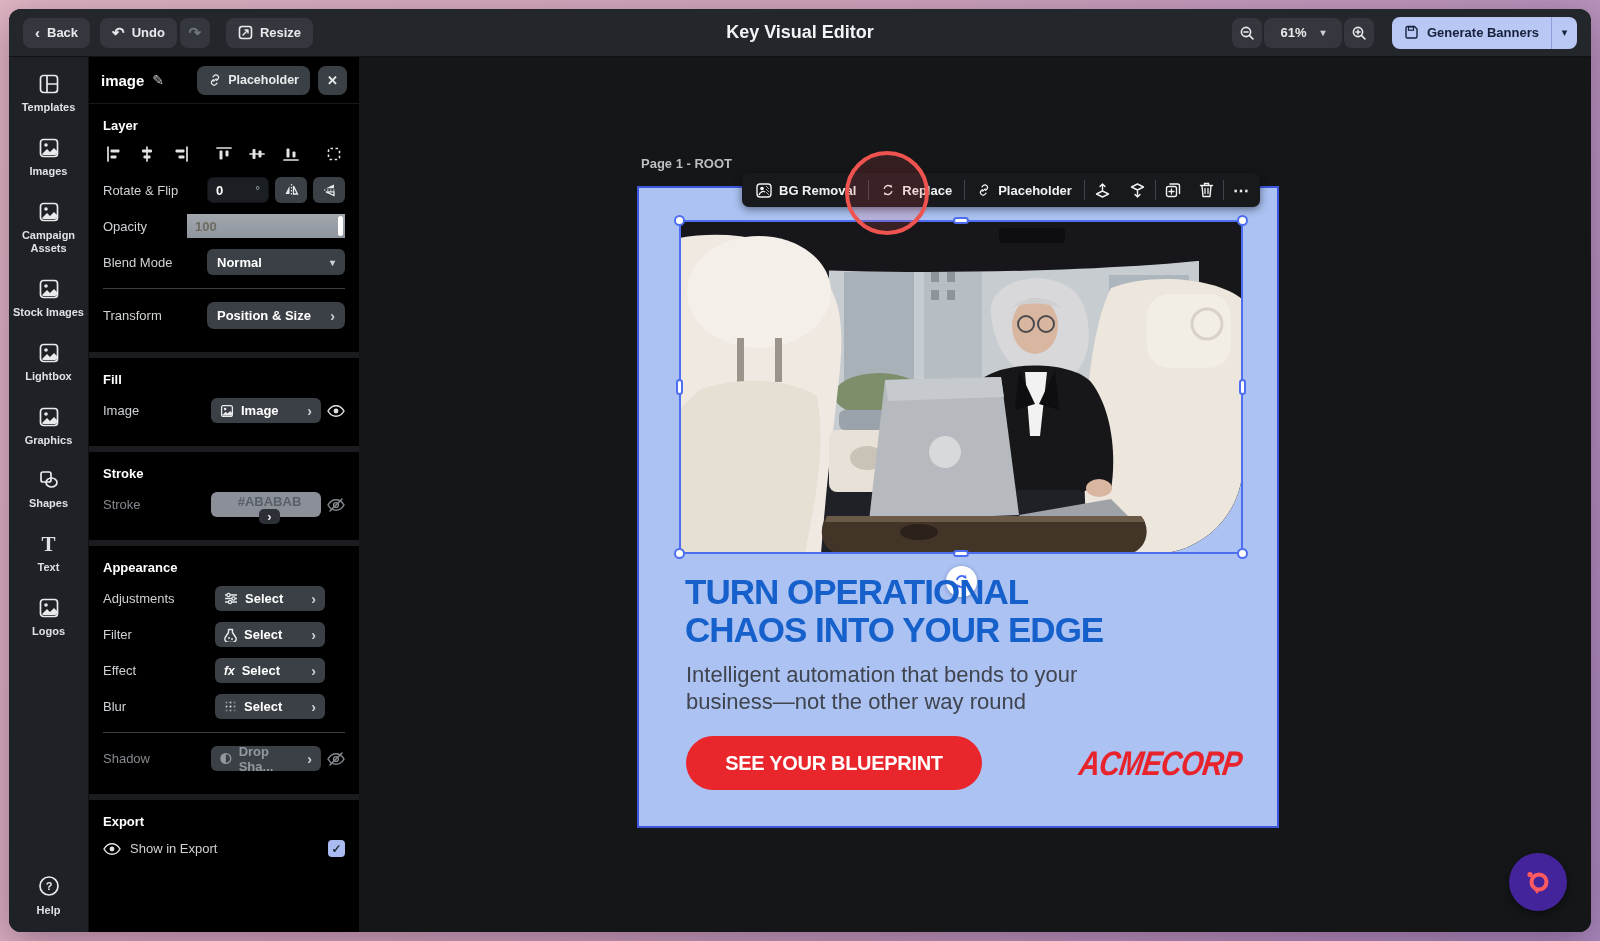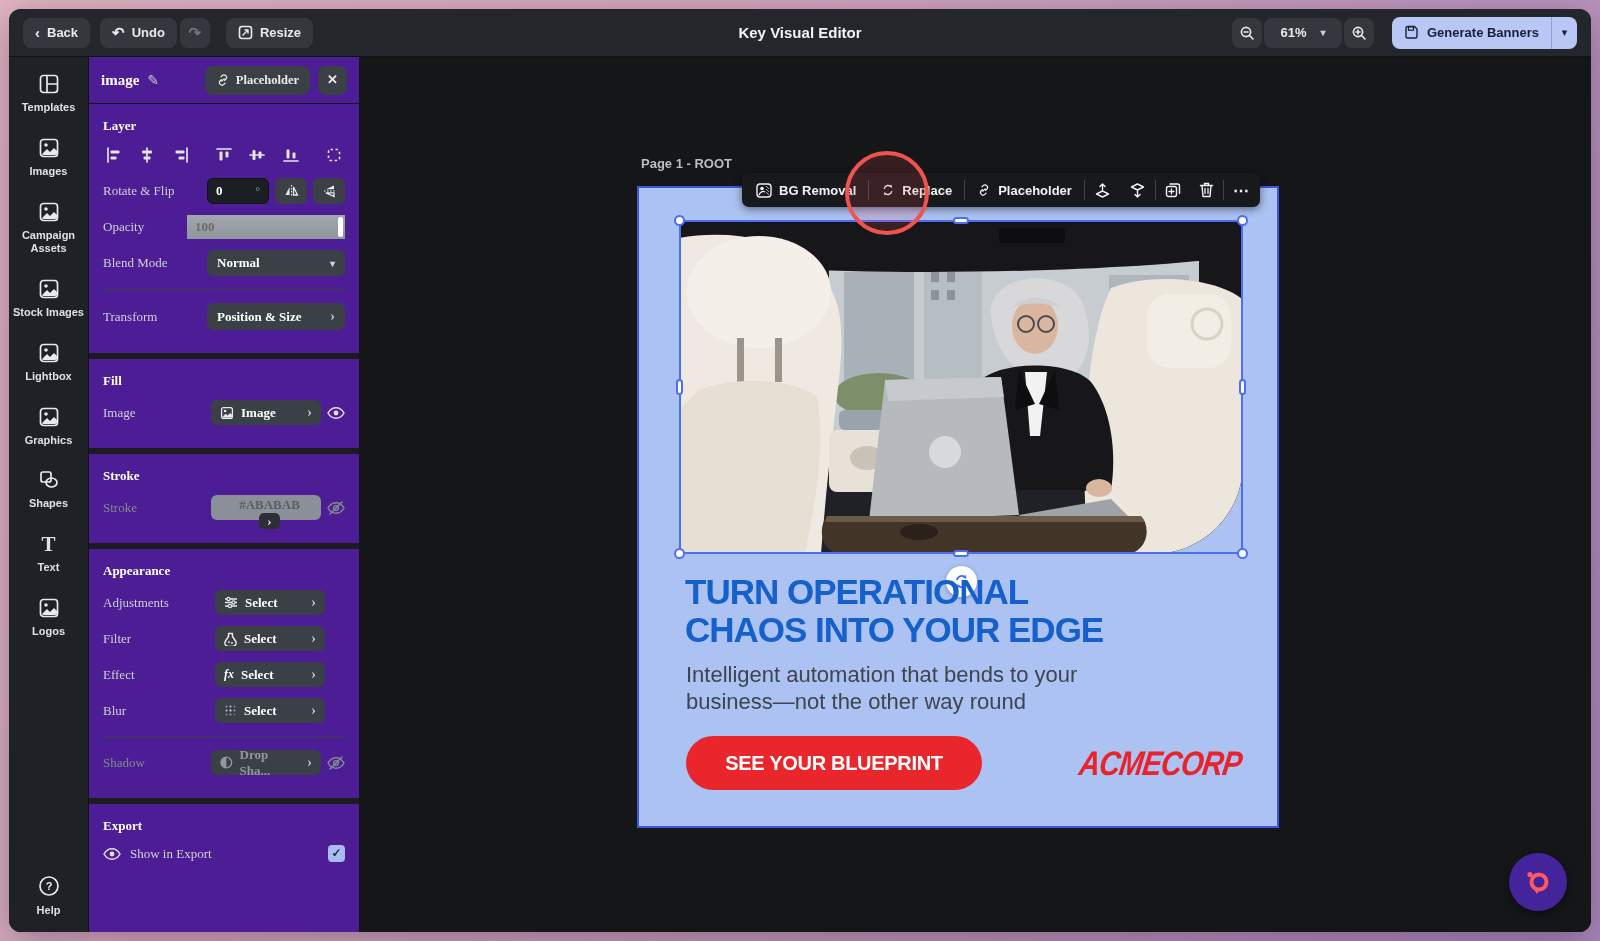--- a/index.html
+++ b/index.html
@@ -22,21 +22,21 @@
   .btn-dark {
     display:flex; align-items:center; gap:7px; height:30px; padding:0 12px;
     background:#34383e; color:#e9eaec; border-radius:8px; font-size:13px;
     font-weight:600; cursor:pointer; white-space:nowrap;
   }
   .btn-square { width:30px; padding:0; justify-content:center; }
   .glyph { font-size:15px; line-height:1; }
   .redo-glyph { color:#70757c; }
   .tb-title {
     position:absolute; left:50%; transform:translateX(-50%);
-    color:#f2f3f4; font-size:15px; font-weight:700;
+    color:#f2f3f4; font-size:18px; font-weight:700;
   }
   .zoom-group { display:flex; align-items:center; gap:2px; }
   .pct { display:flex; gap:14px; align-items:center; width:78px; justify-content:center; }
   .btn-generate {
     display:flex; align-items:stretch; border-radius:8px; overflow:hidden; cursor:pointer;
   }
   .gen-main {
     display:flex; align-items:center; gap:8px; background:#b9c7f4; color:#16203a;
     font-size:13px; font-weight:700; padding:0 12px; height:32px;
   }
@@ -51,22 +51,22 @@
     display:flex; flex-direction:column; align-items:center; padding:16px 0 14px;
   }
   .side-item {
     display:flex; flex-direction:column; align-items:center; gap:6px;
     color:#dfe1e3; font-size:11px; font-weight:600; text-align:center;
     margin-bottom:22px; cursor:pointer; width:76px; line-height:1.25;
   }
   .side-help { margin-top:auto; margin-bottom:0; }
   
   .panel {
-    width:270px; background:#4c1d95; color:#d6d8da; font-size:13px;
-    display:flex; flex-direction:column; overflow:hidden;font-family:Liberation Serif, serif;
+    width:270px; background:#000000; color:#d6d8da; font-size:13px;
+    display:flex; flex-direction:column; overflow:hidden;
   }
   .panel-header {
     height:47px; display:flex; align-items:center; padding:0 12px;
     border-bottom:1px solid #17191d; gap:8px; flex:none;
   }
   .panel-title { font-size:15px; font-weight:700; color:#fff; }
   .pencil { color:#c9ccd0; font-size:14px; }
   .ph-spacer { flex:1; }
   .btn-chip {
     display:flex; align-items:center; gap:6px; height:29px; padding:0 11px;

